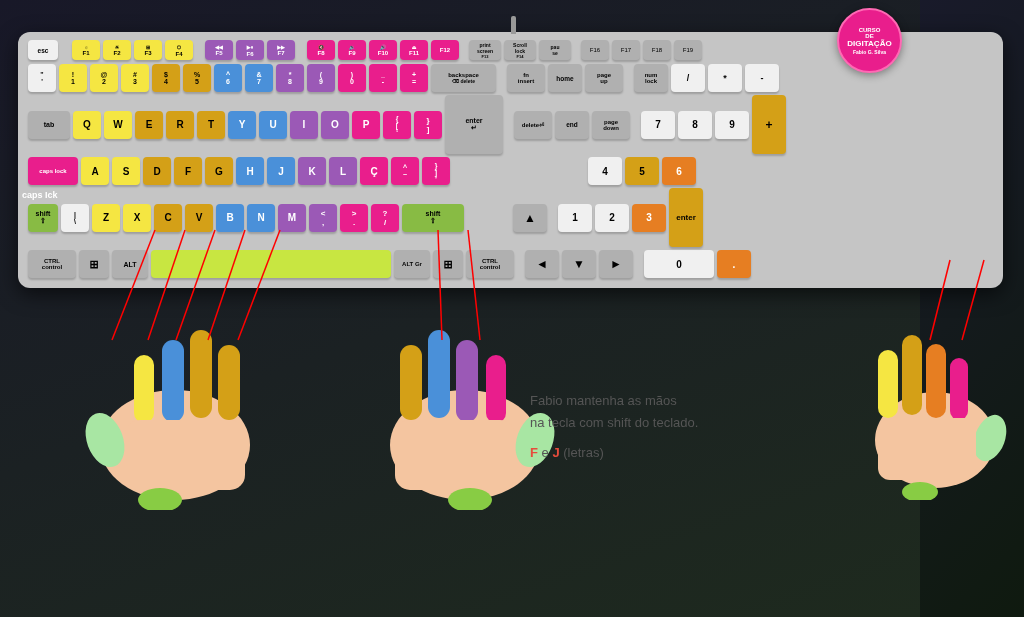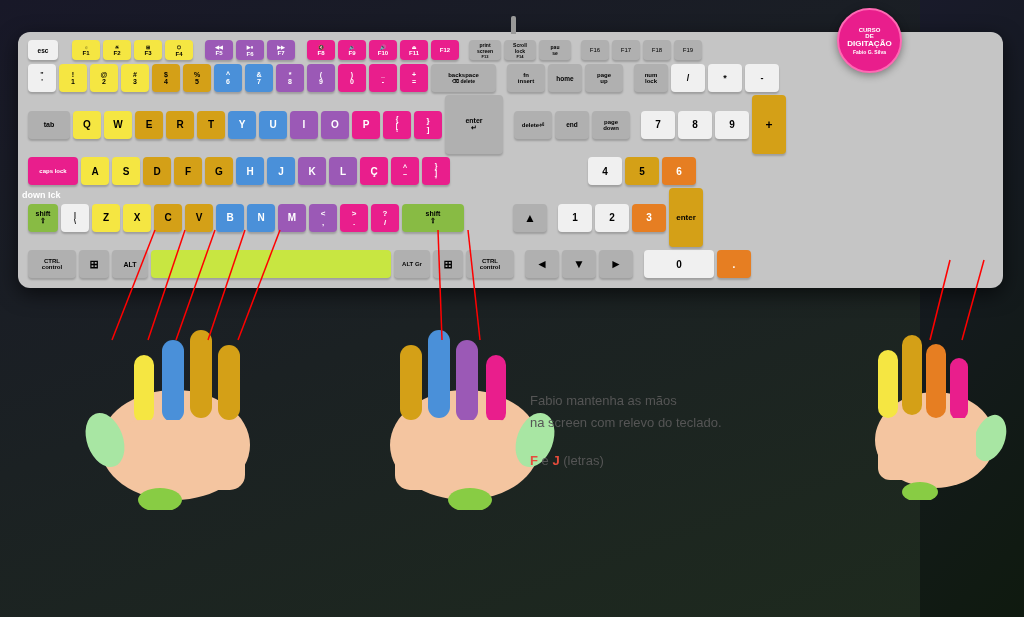--- a/index.html
+++ b/index.html
@@ -403,21 +403,21 @@
 
     <rect x="90" y="58" width="18" height="62" rx="9" fill="#e91e8c"></rect>
 
     <rect x="18" y="118" width="98" height="62" rx="12" fill="#f4c5a0"></rect>
 
     <ellipse cx="60" cy="192" rx="18" ry="10" fill="#88cc44"></ellipse>
   </svg>
 
   <div style="position:absolute; top:390px; left:530px; color:#555; font-size:13px; line-height:1.7;">
     <div>Fabio mantenha as mãos</div>
-    <div>na screen com relevo do teclado.</div>
-    <div style="margin-top:16px;">
+    <div>na tecla com shift do teclado.</div>
+    <div style="margin-top:8px;">
       <span style="color:#e74c3c; font-weight:bold;">F</span><span> e </span><span style="color:#e74c3c; font-weight:bold;">J</span><span> (letras)</span>
     </div>
   </div>
 
-  <div style="position:absolute; top:190px; left:22px; color:white; font-size:9px; font-weight:bold;">down Ick</div>
+  <div style="position:absolute; top:190px; left:22px; color:white; font-size:9px; font-weight:bold;">caps Ick</div>
 
 </div>
 
 </body></html>

